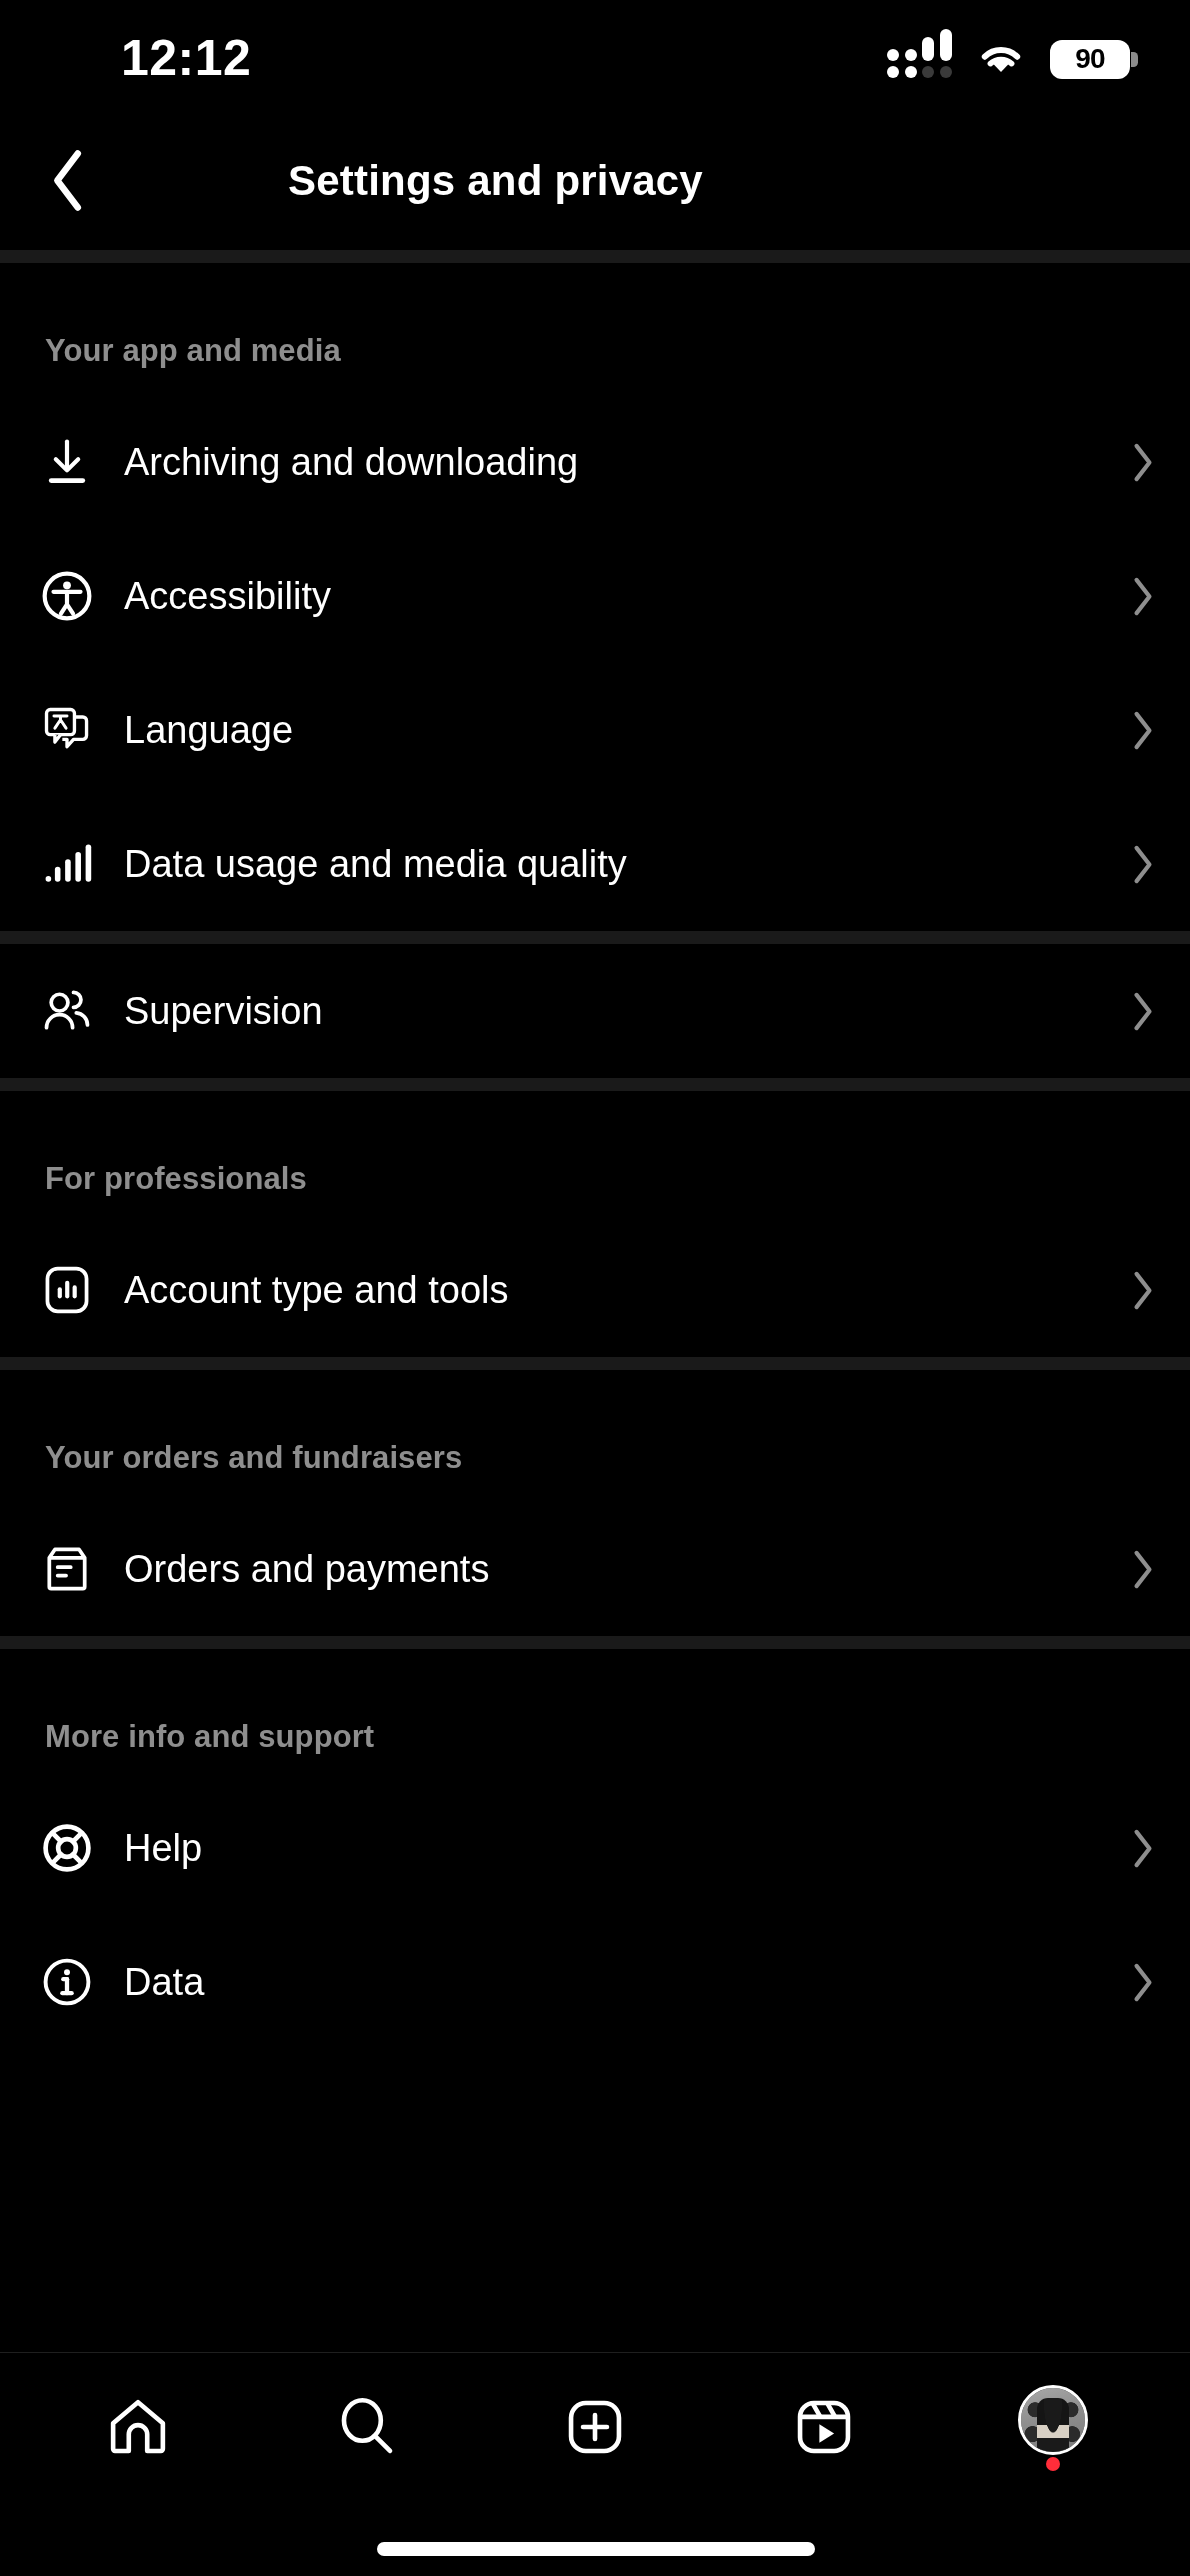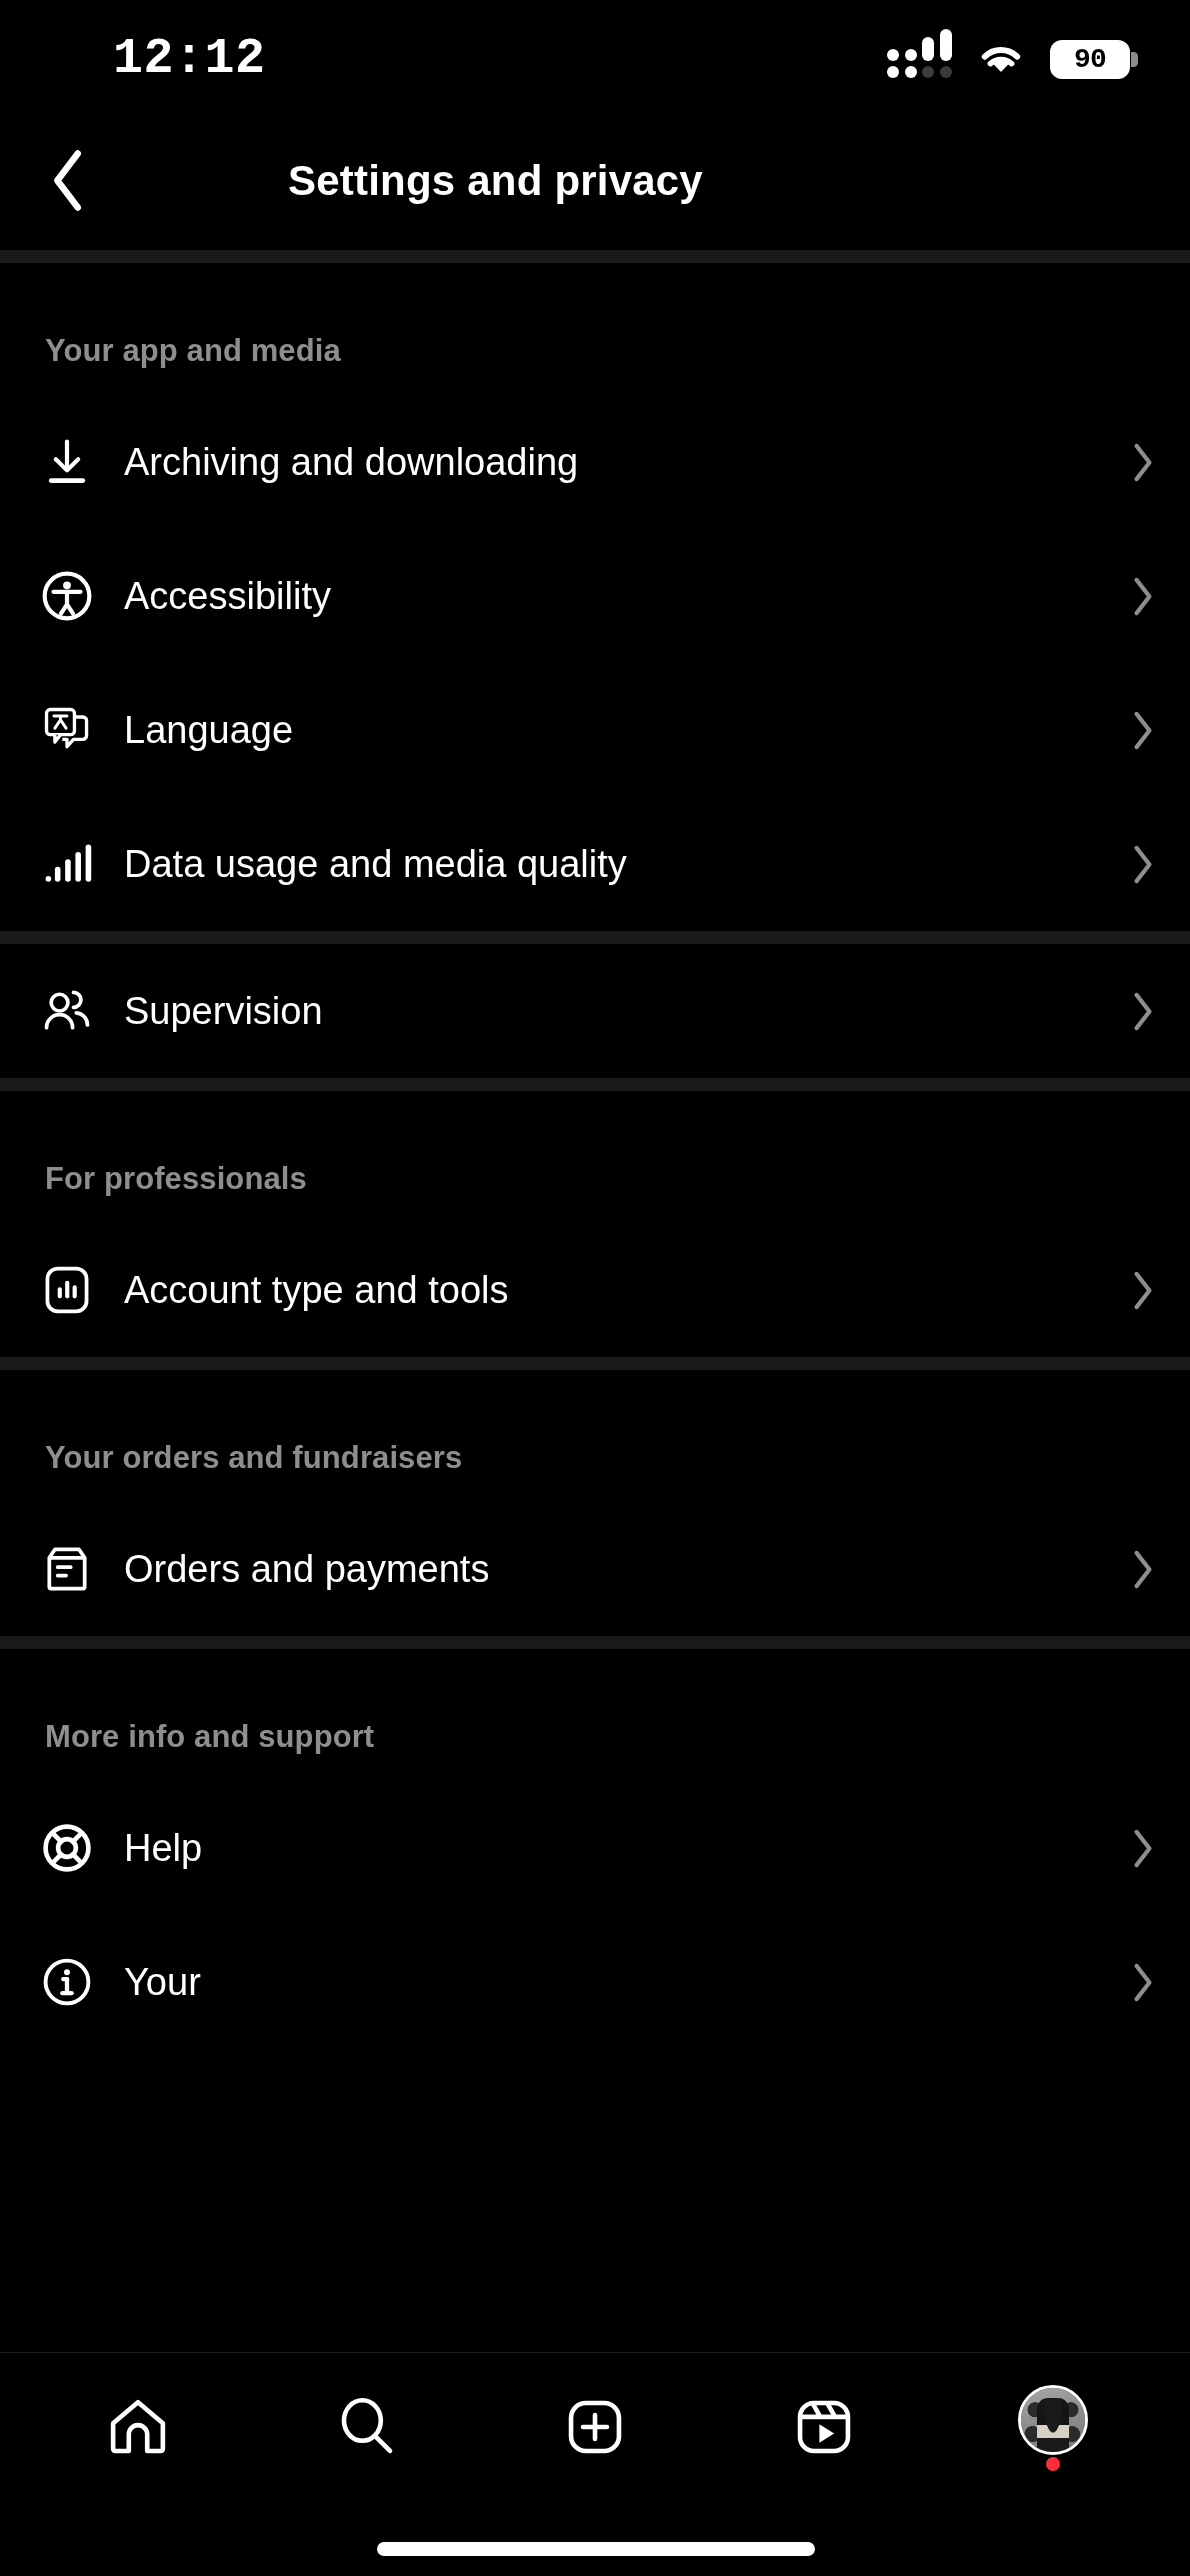--- a/index.html
+++ b/index.html
@@ -8,22 +8,21 @@
     background:#000;
     font-family:"Liberation Sans", sans-serif;
     overflow:hidden;
   }
   #screen { position:relative; width:1191px; height:2576px; background:#000; }
 
   
   .statusbar{
     position:absolute; top:0; left:0; width:1191px; height:111px;
     display:flex; align-items:center; justify-content:space-between;
-    padding:0 61px 0 4px;
-    font-family:Liberation Mono, monospace;
+    padding:0 61px 0 12px;
   }
   .status-time{
     color:#fff; font-size:50px; font-weight:700; letter-spacing:0.5px;
     margin-left:109px; margin-top:5.6px;
   }
   .status-right{ display:flex; align-items:center; gap:24px; margin-top:7.4px; }
   .cell-dots{ display:flex; align-items:flex-end; gap:5.6px; height:37px; }
   .cell-col{ display:flex; flex-direction:column; justify-content:flex-end; gap:4.6px; }
   .cd{ width:12px; border-radius:6.5px; background:#fff; }
   .cd.dim{ background:#3a3a3a; }
@@ -327,21 +326,21 @@
       <div class="row">
         <div class="row-icon">
           <svg width="54" height="54" viewBox="0 0 58 58">
             <circle cx="29" cy="29" r="23" stroke="#fff" stroke-width="4.2" fill="none"></circle>
             <circle cx="29" cy="18.5" r="3.2" fill="#fff"></circle>
             <path d="M29 26 V41" stroke="#fff" stroke-width="4.6" stroke-linecap="round"></path>
             <path d="M24 41 H34" stroke="#fff" stroke-width="4.6" stroke-linecap="round"></path>
             <path d="M25 26 H29" stroke="#fff" stroke-width="4.6" stroke-linecap="round"></path>
           </svg>
         </div>
-        <div class="row-label">Your</div>
+        <div class="row-label">Data</div>
         <div class="chev">
           <svg width="24" height="43" viewBox="0 0 26 46">
               <path d="M6 5 L20 23 L6 41" stroke="#8e8e8e" stroke-width="4.5" fill="none" stroke-linecap="round" stroke-linejoin="round"></path>
             </svg>
         </div>
       </div>
     </div>
 
   </div>
 

